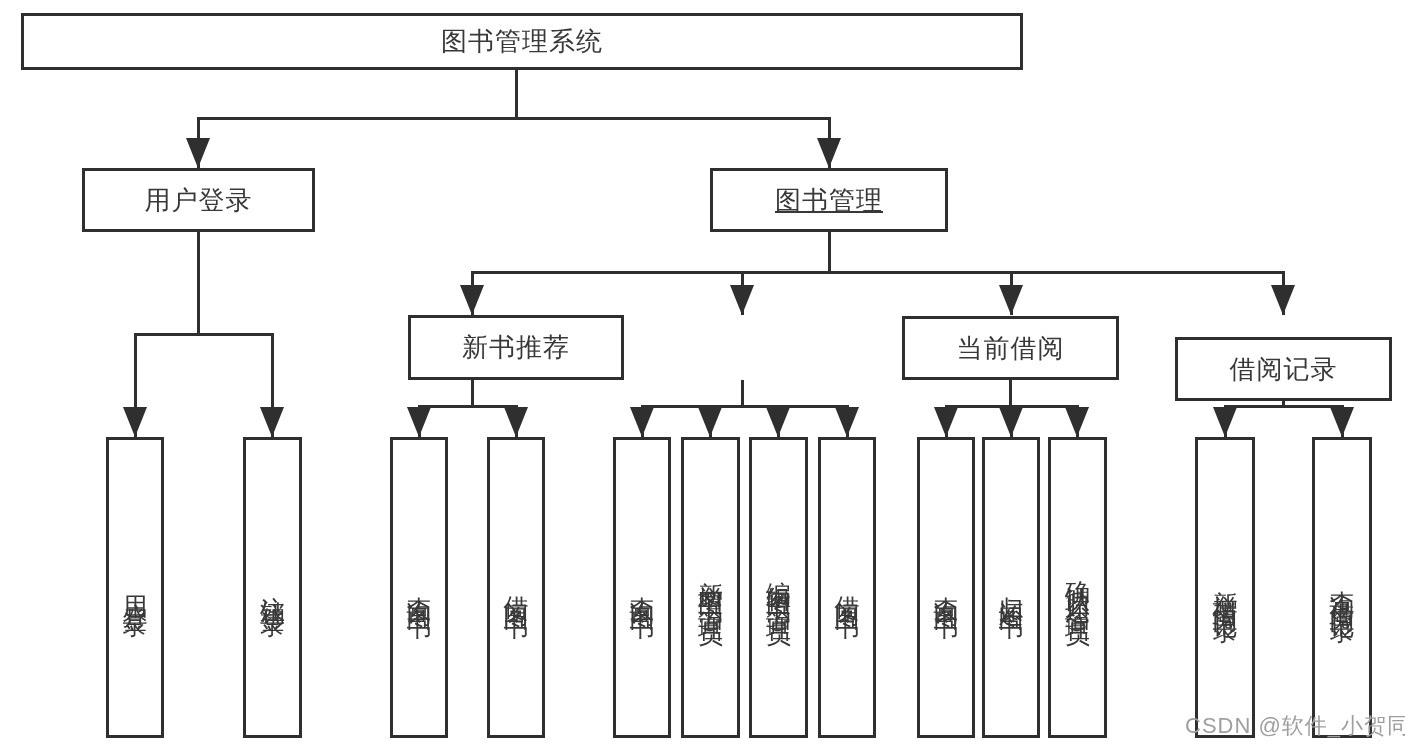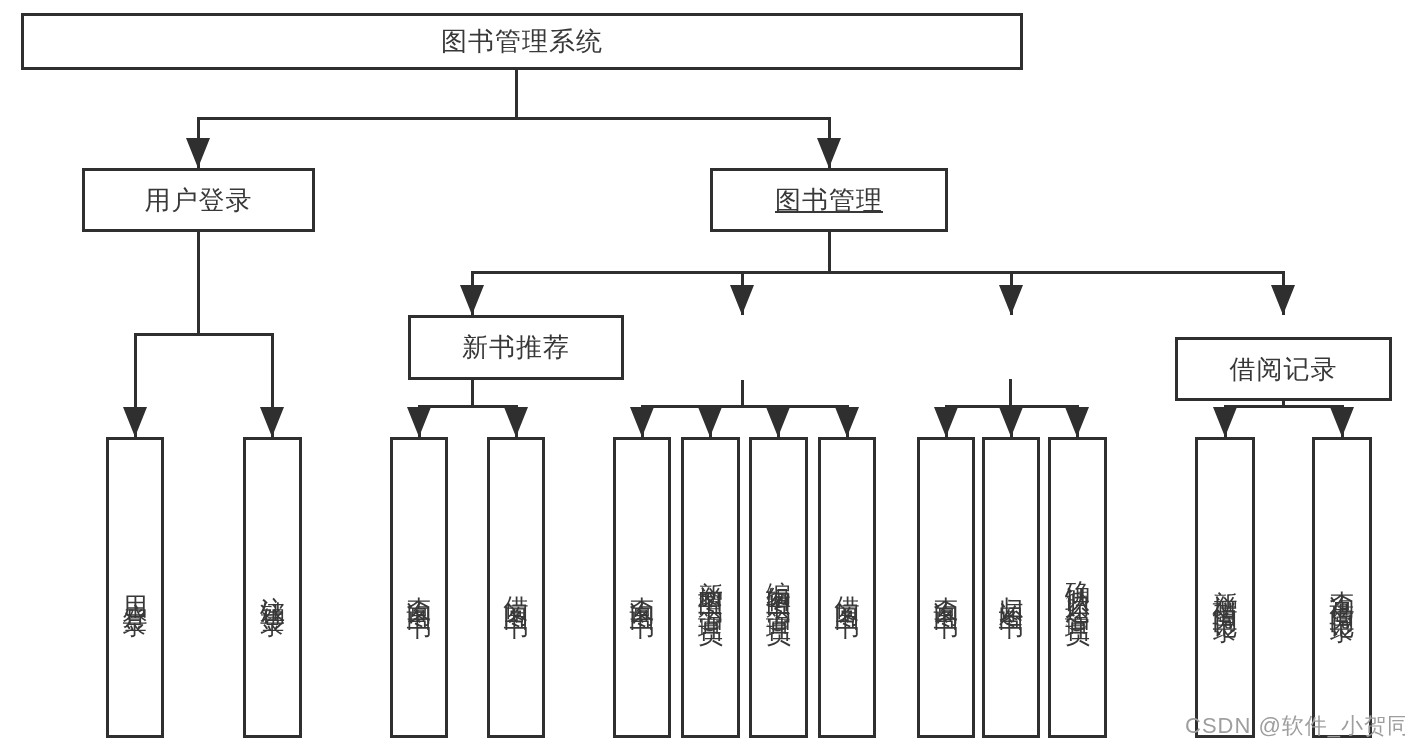--- a/index.html
+++ b/index.html
@@ -89,20 +89,21 @@
   <div class="hline" style="left:1223.5px;top:404.5px;width:120px;"></div>
   <div class="drop" style="left:1223.5px;top:406px;height:31px;"></div>
   <div class="drop" style="left:1340.5px;top:406px;height:31px;"></div>
 
   <div class="node" style="left:21px;top:13px;width:1002px;height:57px;">图书管理系统</div>
 
   <div class="node" style="left:82px;top:168px;width:233px;height:64px;">用户登录</div>
   <div class="node" style="left:710px;top:168px;width:238px;height:64px;text-decoration:underline;">图书管理</div>
 
   <div class="node" style="left:364px;top:315px;width:216px;height:65px;margin-left:44px;">新书推荐</div>
+  <div class="node" style="left:902px;top:316px;width:217px;height:64px;">当前借阅</div>
   <div class="node" style="left:1175px;top:316px;width:217px;height:64px;margin-top:21px;">借阅记录</div>
 
   <div class="leaf" style="left:106px;">
     <span>用户登录</span>
   </div>
   <div class="leaf" style="left:243px;width:59px;">
     <span>注销登录</span>
   </div>
 
   <div class="leaf" style="left:390px;">

